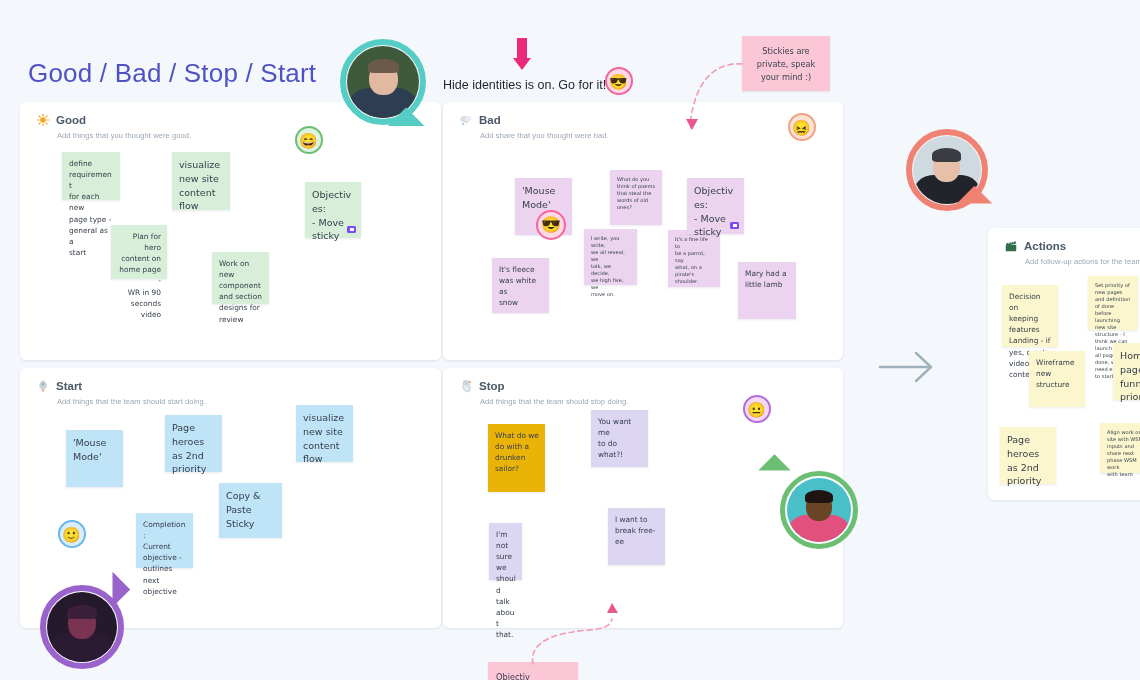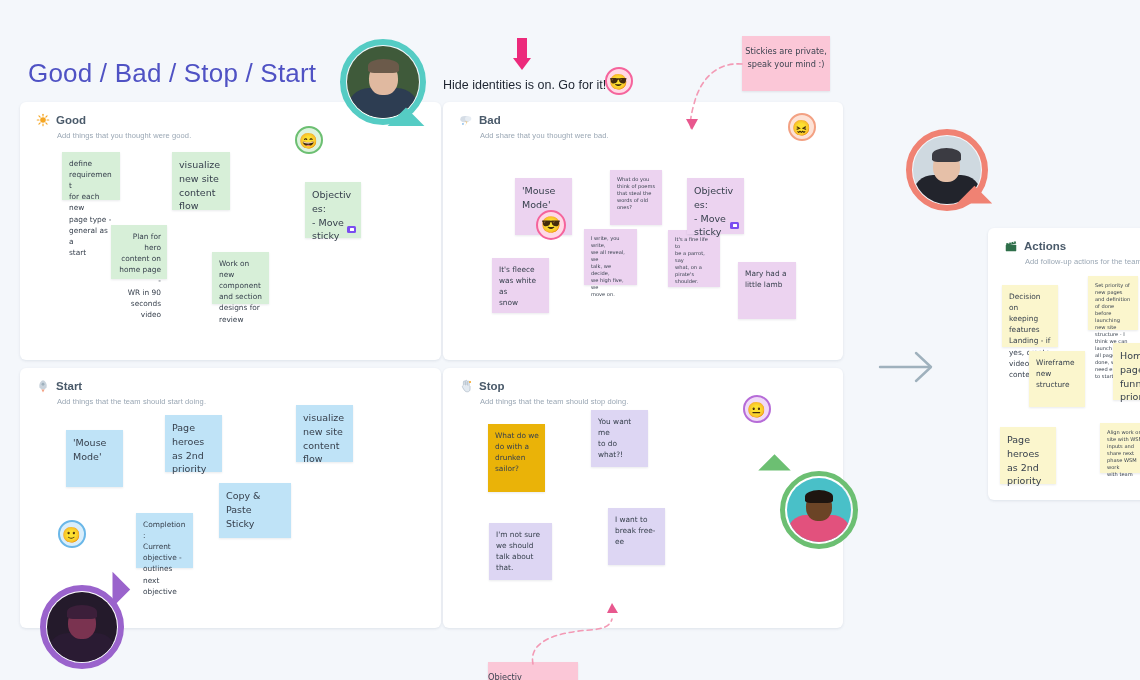--- a/index.html
+++ b/index.html
@@ -70,21 +70,21 @@
   .reaction{
     position:absolute;border-radius:50%;box-sizing:border-box;
     display:flex;align-items:center;justify-content:center;
     font-size:13px;line-height:1;
   }
 
   
   .callout{
     position:absolute;background:#fbc7d7;color:#3c4350;
     font-family:"DejaVu Sans", sans-serif;font-size:8.2px;line-height:1.6;
-    text-align:center;padding:9px 0;box-sizing:border-box;
+    text-align:center;padding:9px 8px;box-sizing:border-box;
     box-shadow:0 1px 2px rgba(40,50,70,.10);
   }
   .banner-text{
     position:absolute;left:443px;top:78px;font-size:12.5px;color:#1d2430;font-weight:400;
   }
   svg.ovl{position:absolute;left:0;top:0;width:1140px;height:680px;pointer-events:none;}
 </style>
 </head>
 <body>
 
@@ -222,35 +222,35 @@
       <div class="sticky big" style="left: 66px; top: 430px; width: 57px; height: 57px; background: rgb(191, 227, 247);"><span>'Mouse
 Mode'</span></div>
       <div class="sticky big" style="left: 165px; top: 415px; width: 57px; height: 57px; background: rgb(191, 227, 247);"><span>Page
 heroes
 as 2nd
 priority</span></div>
       <div class="sticky big" style="left: 296px; top: 405px; width: 57px; height: 57px; background: rgb(191, 227, 247);"><span>visualize
 new site
 content
 flow</span></div>
-      <div class="sticky big" style="left: 219px; top: 483px; width: 72px; height: 55px; background: rgb(191, 227, 247);"><span>Copy &amp;
+      <div class="sticky big" style="left: 219px; top: 483px; width: 63px; height: 55px; background: rgb(191, 227, 247);"><span>Copy &amp;
 Paste
 Sticky</span></div>
       <div class="sticky " style="left: 136px; top: 513px; width: 57px; height: 55px; background: rgb(191, 227, 247);"><span>Completion:
 Current
 objective -
 outlines next
 objective</span></div>
       <div class="sticky " style="left: 488px; top: 424px; width: 57px; height: 68px; background: #eab308;"><span>What do we
 do with a
 drunken
 sailor?</span></div>
       <div class="sticky " style="left: 591px; top: 410px; width: 57px; height: 57px; background: rgb(221, 214, 243);"><span>You want me
 to do what?!</span></div>
-      <div class="sticky " style="left: 489px; top: 523px; width: 63px; height: 57px; background: rgb(221, 214, 243);"><span>I'm not sure
+      <div class="sticky " style="left: 489px; top: 523px; width: 33px; height: 57px; background: rgb(221, 214, 243);"><span>I'm not sure
 we should
 talk about
 that.</span></div>
       <div class="sticky " style="left: 608px; top: 508px; width: 57px; height: 57px; background: rgb(221, 214, 243);"><span>I want to
 break free-ee</span></div>
       <div class="sticky " style="left: 1002px; top: 285px; width: 56px; height: 62px; background: rgb(251, 246, 205);"><span>Decision on
 keeping
 features
 Landing - if
 yes, create

